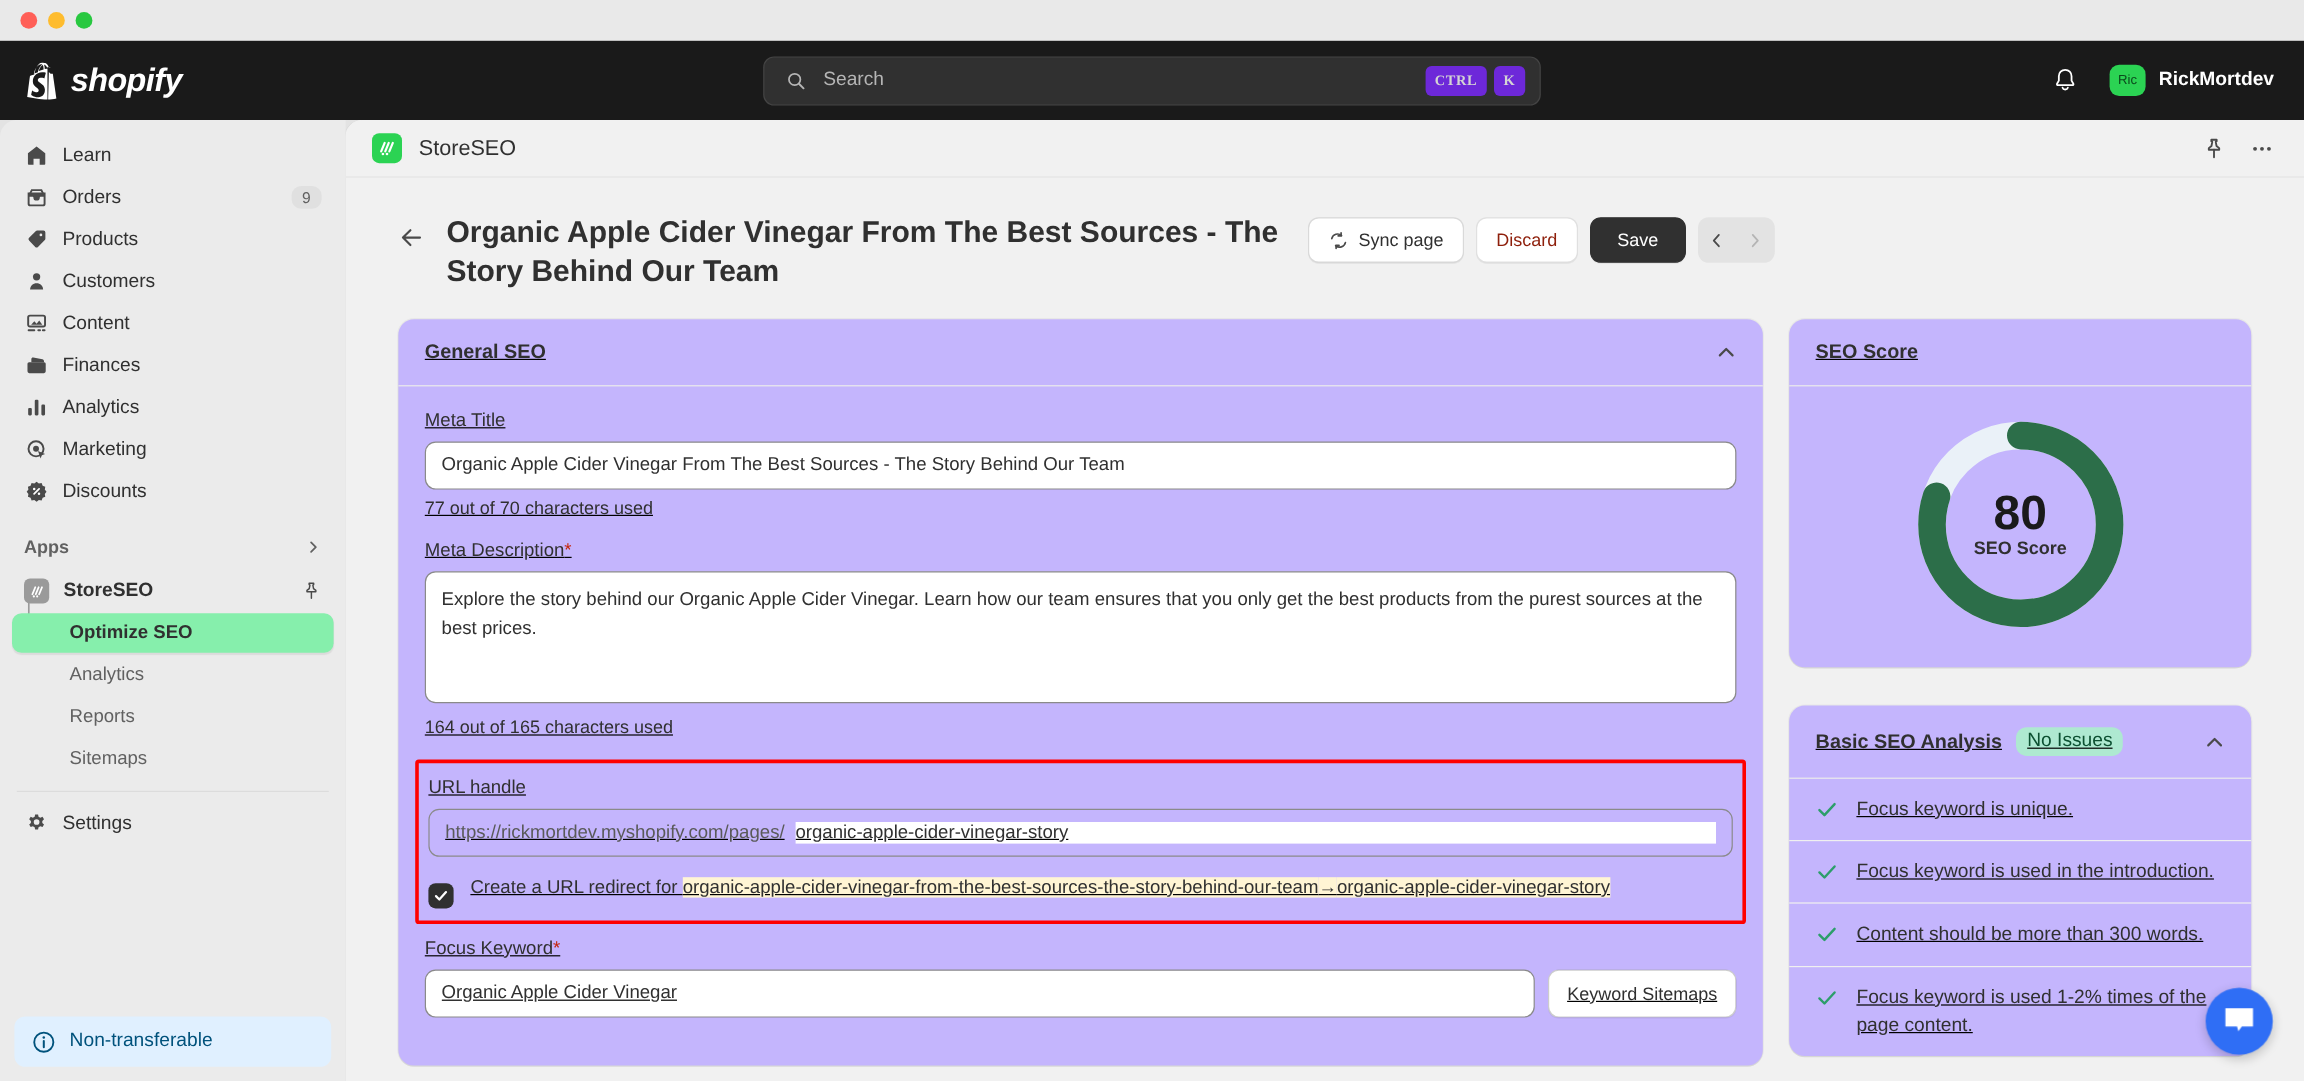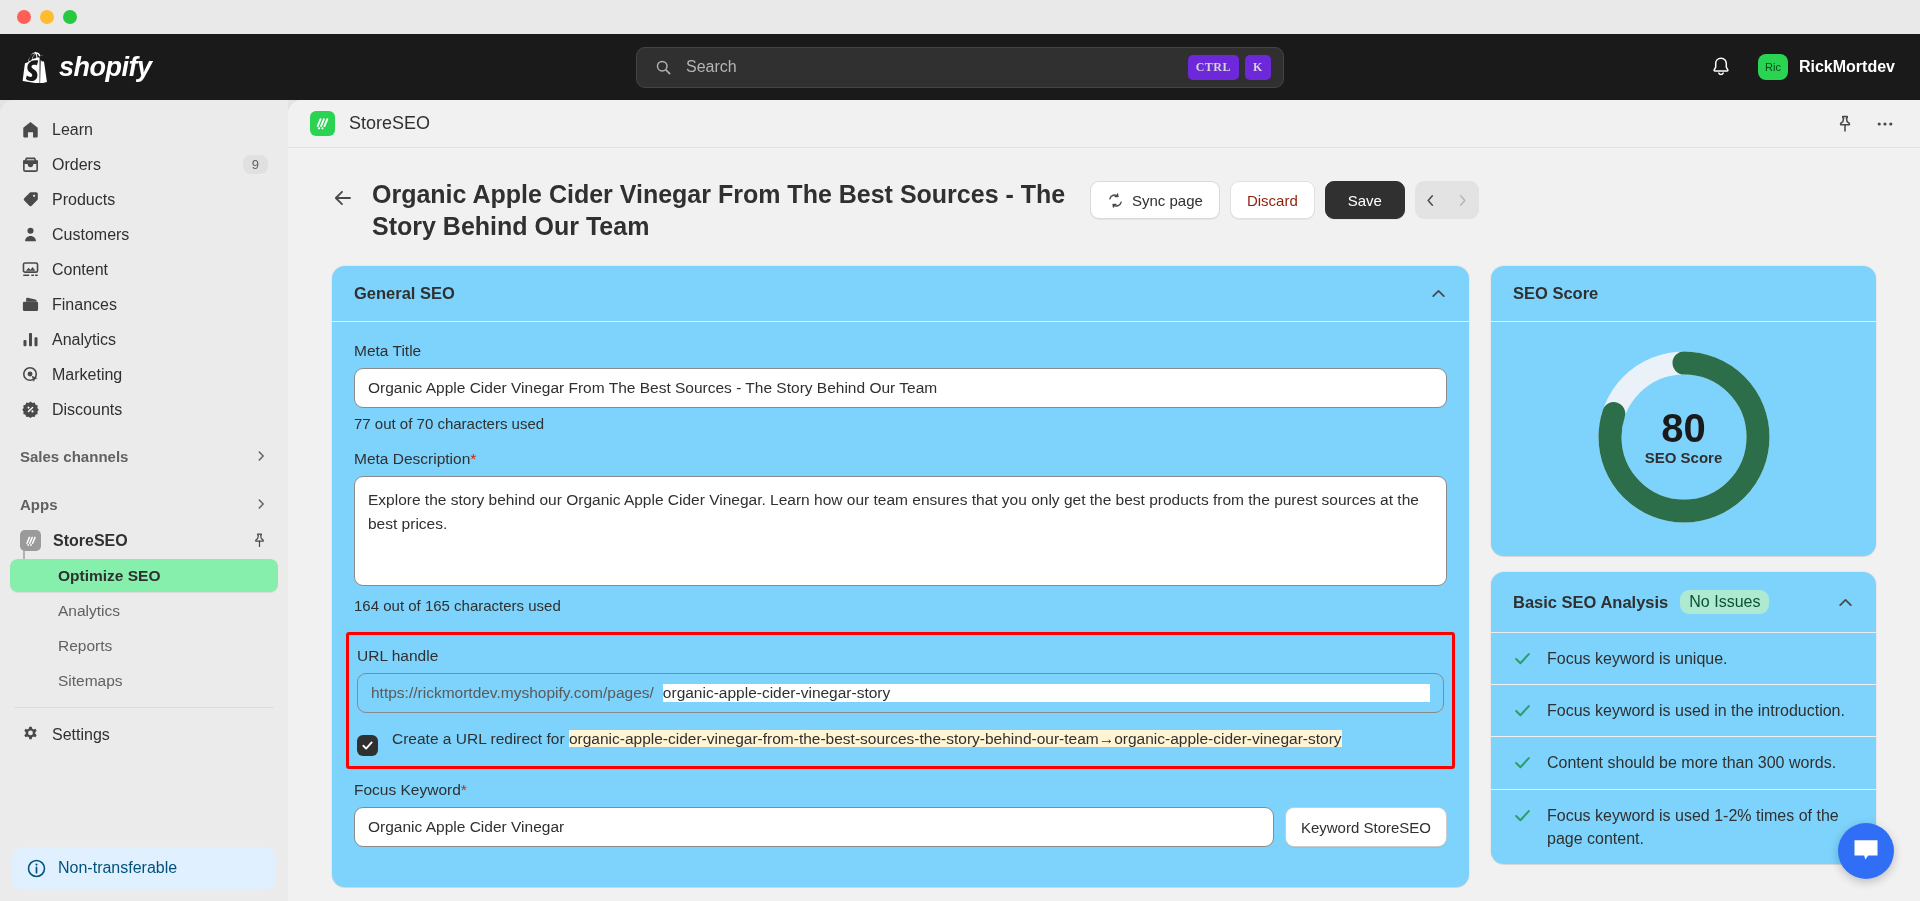--- a/index.html
+++ b/index.html
@@ -208,23 +208,24 @@
 
   
   .columns {
     display: flex; gap: 22px;
     padding: 24px 44px 0 44px;
   }
   .col-main { flex: 1; min-width: 0; }
   .col-side { width: 385px; flex: none; }
 
   .card {
-    background: #7dd3fc; border-radius: 13px;
+    background: #c4b5fd; border-radius: 13px;
     box-shadow: 0 1px 0 rgba(0,0,0,.07), 0 0 0 1px rgba(0,0,0,.04);
-    margin-bottom: 16px;
+    margin-bottom: 32px;
+    text-decoration: underline;
   }
   .card-head {
     display: flex; align-items: center;
     padding: 18px 22px; gap: 12px;
     border-bottom: 1px solid #ebebeb;
   }
   .card-title { font-size: 16.5px; font-weight: bold; color: #303030; }
   .badge-ok {
     background: #aee9d1; color: #0c5132;
     font-size: 16px; border-radius: 9px;
@@ -468,26 +469,20 @@
         <svg width="19" height="19" viewBox="0 0 20 20">
             <path fill="#4a4a4a" d="m10 1.6 2 1.5 2.4-.4.9 2.3 2.3.9-.4 2.4 1.5 2-1.5 2 .4 2.4-2.3.9-.9 2.3-2.4-.4-2 1.5-2-1.5-2.4.4-.9-2.3-2.3-.9.4-2.4-1.5-2 1.5-2-.4-2.4 2.3-.9.9-2.3 2.4.4z"></path>
             <path stroke="#fff" stroke-width="1.5" stroke-linecap="round" d="m7.8 12.2 4.4-4.4"></path>
             <circle cx="7.9" cy="8" r="1.1" fill="#fff"></circle>
             <circle cx="12.1" cy="12" r="1.1" fill="#fff"></circle>
           </svg>
       </span>
       <span class="nav-label">Discounts</span>
     </div>
 
-    <div class="section-head">
-      <span class="section-title">Sales channels</span>
-      <svg class="chev-right" viewBox="0 0 16 16">
-          <path d="m6 3.5 4.5 4.5L6 12.5" fill="none" stroke="#616161" stroke-width="1.7" stroke-linecap="round" stroke-linejoin="round"></path>
-        </svg>
-    </div>
 
     <div class="section-head">
       <span class="section-title">Apps</span>
       <svg class="chev-right" viewBox="0 0 16 16">
           <path d="m6 3.5 4.5 4.5L6 12.5" fill="none" stroke="#616161" stroke-width="1.7" stroke-linecap="round" stroke-linejoin="round"></path>
         </svg>
     </div>
 
     <div class="app-item">
       <span class="app-icon-sq">
@@ -651,21 +646,21 @@
                 </div>
               </div>
 
               <div class="field">
                 <label class="field-label">
                   <span>Focus Keyword</span><span class="req">*</span>
                 </label>
                 <div class="kw-row">
                   <input class="input kw-input" value="Organic Apple Cider Vinegar" style="">
                   <div class="kw-btn">
-                    <span>Keyword StoreSEO</span>
+                    <span>Keyword Sitemaps</span>
                   </div>
                 </div>
               </div>
 
             </div>
           </section>
         </div>
 
         <div class="col-side">
 

